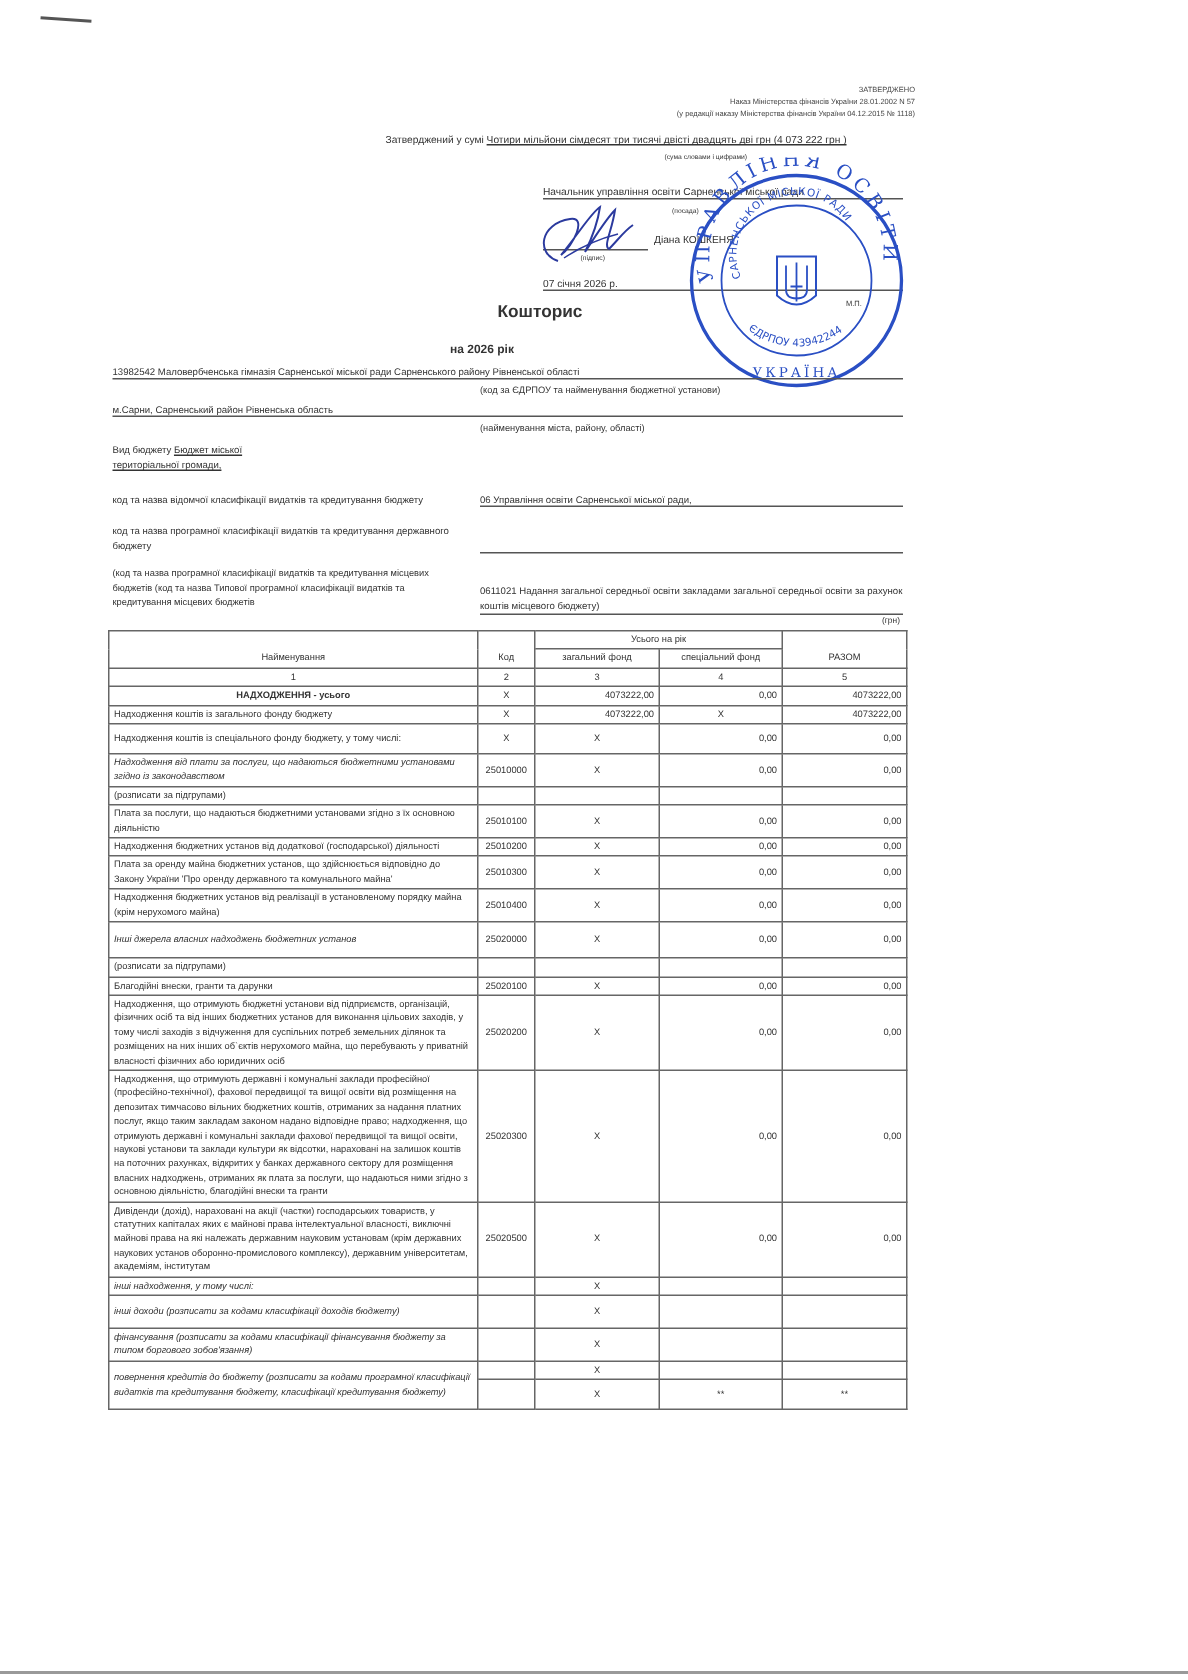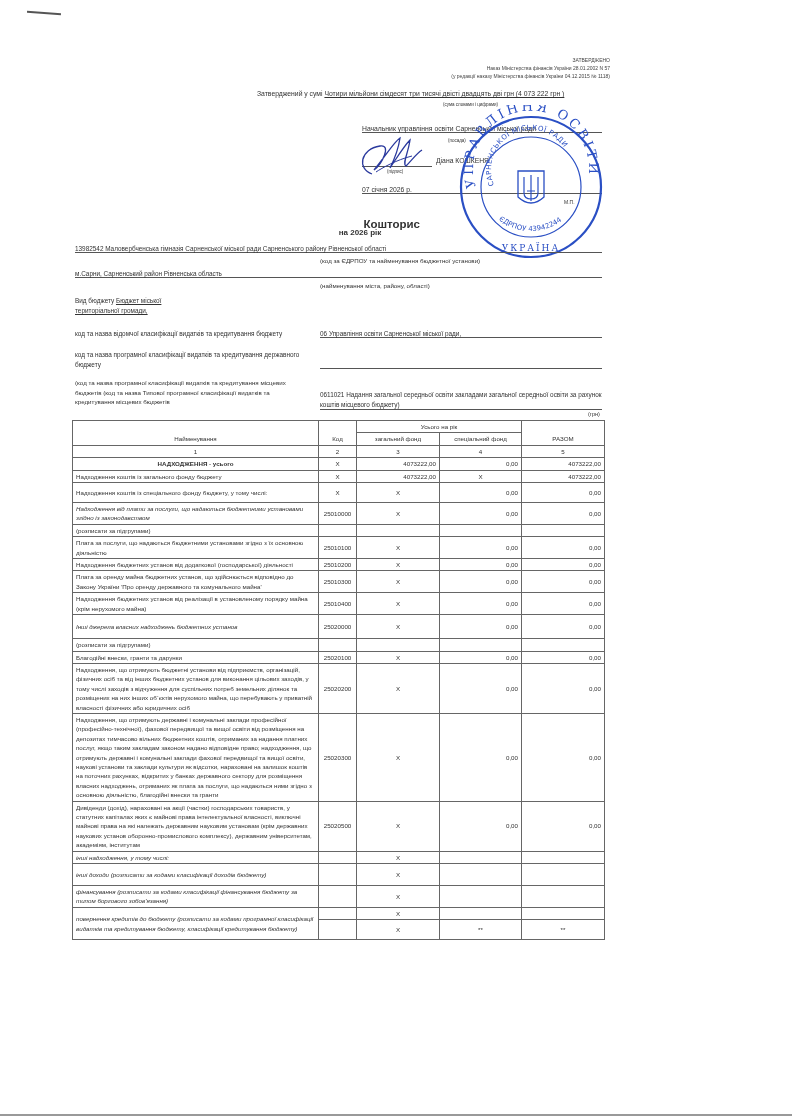--- a/index.html
+++ b/index.html
@@ -15,22 +15,22 @@
   .sum-line .val { text-decoration: underline; }
   .sum-caption { left: 443px; top: 102px; font-size: 4.5px; }
 
   .head-title { left: 362px; top: 125px; width: 240px; font-size: 6.8px; }
   .head-sub { left: 448px; top: 138px; font-size: 4.5px; }
   .head-name { left: 436px; top: 157px; font-size: 6.8px; }
   .sign-line { left: 362px; top: 166px; width: 70px; border-bottom: 0.8px solid #555; }
   .sign-cap { left: 387px; top: 169px; font-size: 4.5px; }
   .date { left: 362px; top: 186px; width: 240px; font-size: 6.8px; }
 
-  .doc-title { left: 300px; top: 218px; width: 120px; text-align: right; font-size: 11.5px; font-weight: bold; color: #333; }
-  .doc-year { left: 300px; top: 228px; width: 120px; text-align: center; font-size: 8px; font-weight: bold; color: #333; }
+  .doc-title { left: 300px; top: 202px; width: 120px; text-align: center; font-size: 11.5px; font-weight: bold; color: #333; }
+  .doc-year { left: 300px; top: 228px; width: 120px; font-size: 8px; font-weight: bold; color: #333; }
 
   .inst { left: 75px; top: 245px; width: 527px; font-size: 6.4px; }
   .inst-cap { left: 320px; top: 257px; font-size: 6.2px; }
   .city { left: 75px; top: 270px; width: 527px; font-size: 6.4px; }
   .city-cap { left: 320px; top: 282px; font-size: 6.2px; }
 
   .budget-label { left: 75px; top: 296px; width: 120px; font-size: 6.4px; line-height: 10px; }
   .budget-label .v { text-decoration: underline; }
 
   .vid-label { left: 75px; top: 330px; font-size: 6.4px; }

